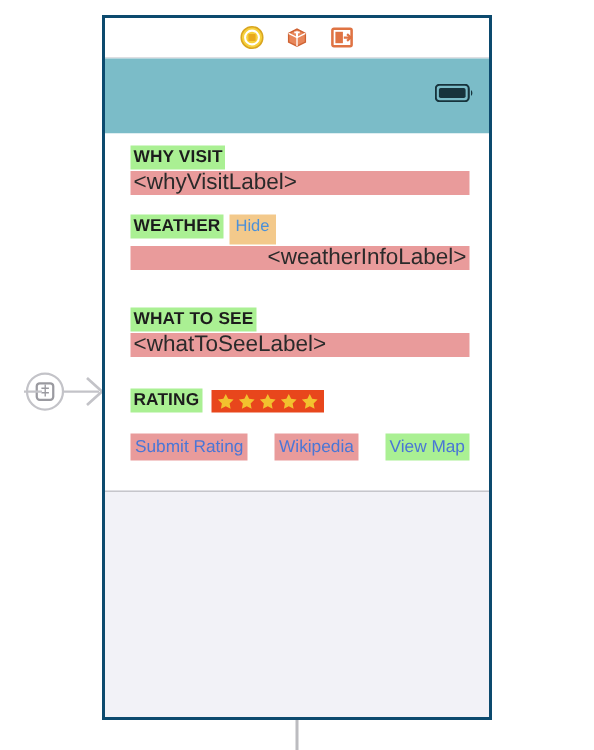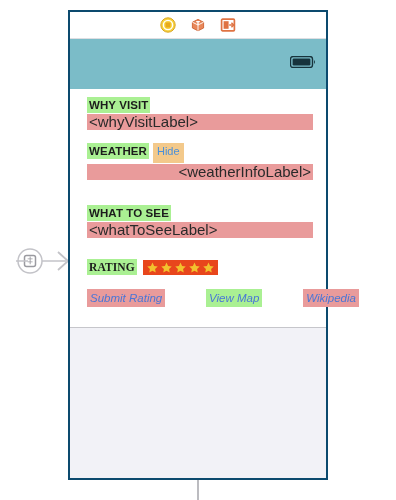--- a/index.html
+++ b/index.html
@@ -160,44 +160,42 @@
   }
 
   
   #rating-row {
     position: absolute;
     left: 17px;
     top: 170px;
     display: flex;
     align-items: center;
     gap: 6px;
-    font-family: Liberation Serif, serif;
   }
   #stars-control {
     background: #e8461c;
     padding: 2px 4px;
     display: flex;
     align-items: center;
     gap: 3px;
     line-height: 1;
   }
   .star {
     display: block;
   }
 
   
   #button-row {
     position: absolute;
     left: 17px;
     top: 200px;
-    width: 272px;
+    width: 226px;
     display: flex;
     align-items: flex-start;
     justify-content: space-between;
-    font-style: italic;
   }
   .ib-button {
     font-size: 11.5px;
     line-height: 14px;
     color: #4a76d6;
     padding: 2px 3px;
     white-space: nowrap;
     text-align: center;
   }
   .btn-salmon { background: #e99b9b; }
@@ -300,22 +298,22 @@
               <path d="M10 0.6 L12.9 6.6 L19.5 7.5 L14.7 12.1 L15.9 18.6 L10 15.5 L4.1 18.6 L5.3 12.1 L0.5 7.5 L7.1 6.6 Z" fill="#f2c12e"></path>
             </svg>
             <svg viewBox="0 0 20 19" width="11" height="11" class="star">
               <path d="M10 0.6 L12.9 6.6 L19.5 7.5 L14.7 12.1 L15.9 18.6 L10 15.5 L4.1 18.6 L5.3 12.1 L0.5 7.5 L7.1 6.6 Z" fill="#f2c12e"></path>
             </svg>
           </span>
       </div>
 
       <div id="button-row">
         <span class="ib-button btn-salmon">Submit Rating</span>
+        <span class="ib-button btn-salmon">Wikipedia</span>
         <span class="ib-button btn-green">View Map</span>
-        <span class="ib-button btn-salmon">Wikipedia</span>
       </div>
 
     </div>
 
     <div id="empty-region"></div>
 
   </div>
 
   <div id="bottom-connector"></div>
 

